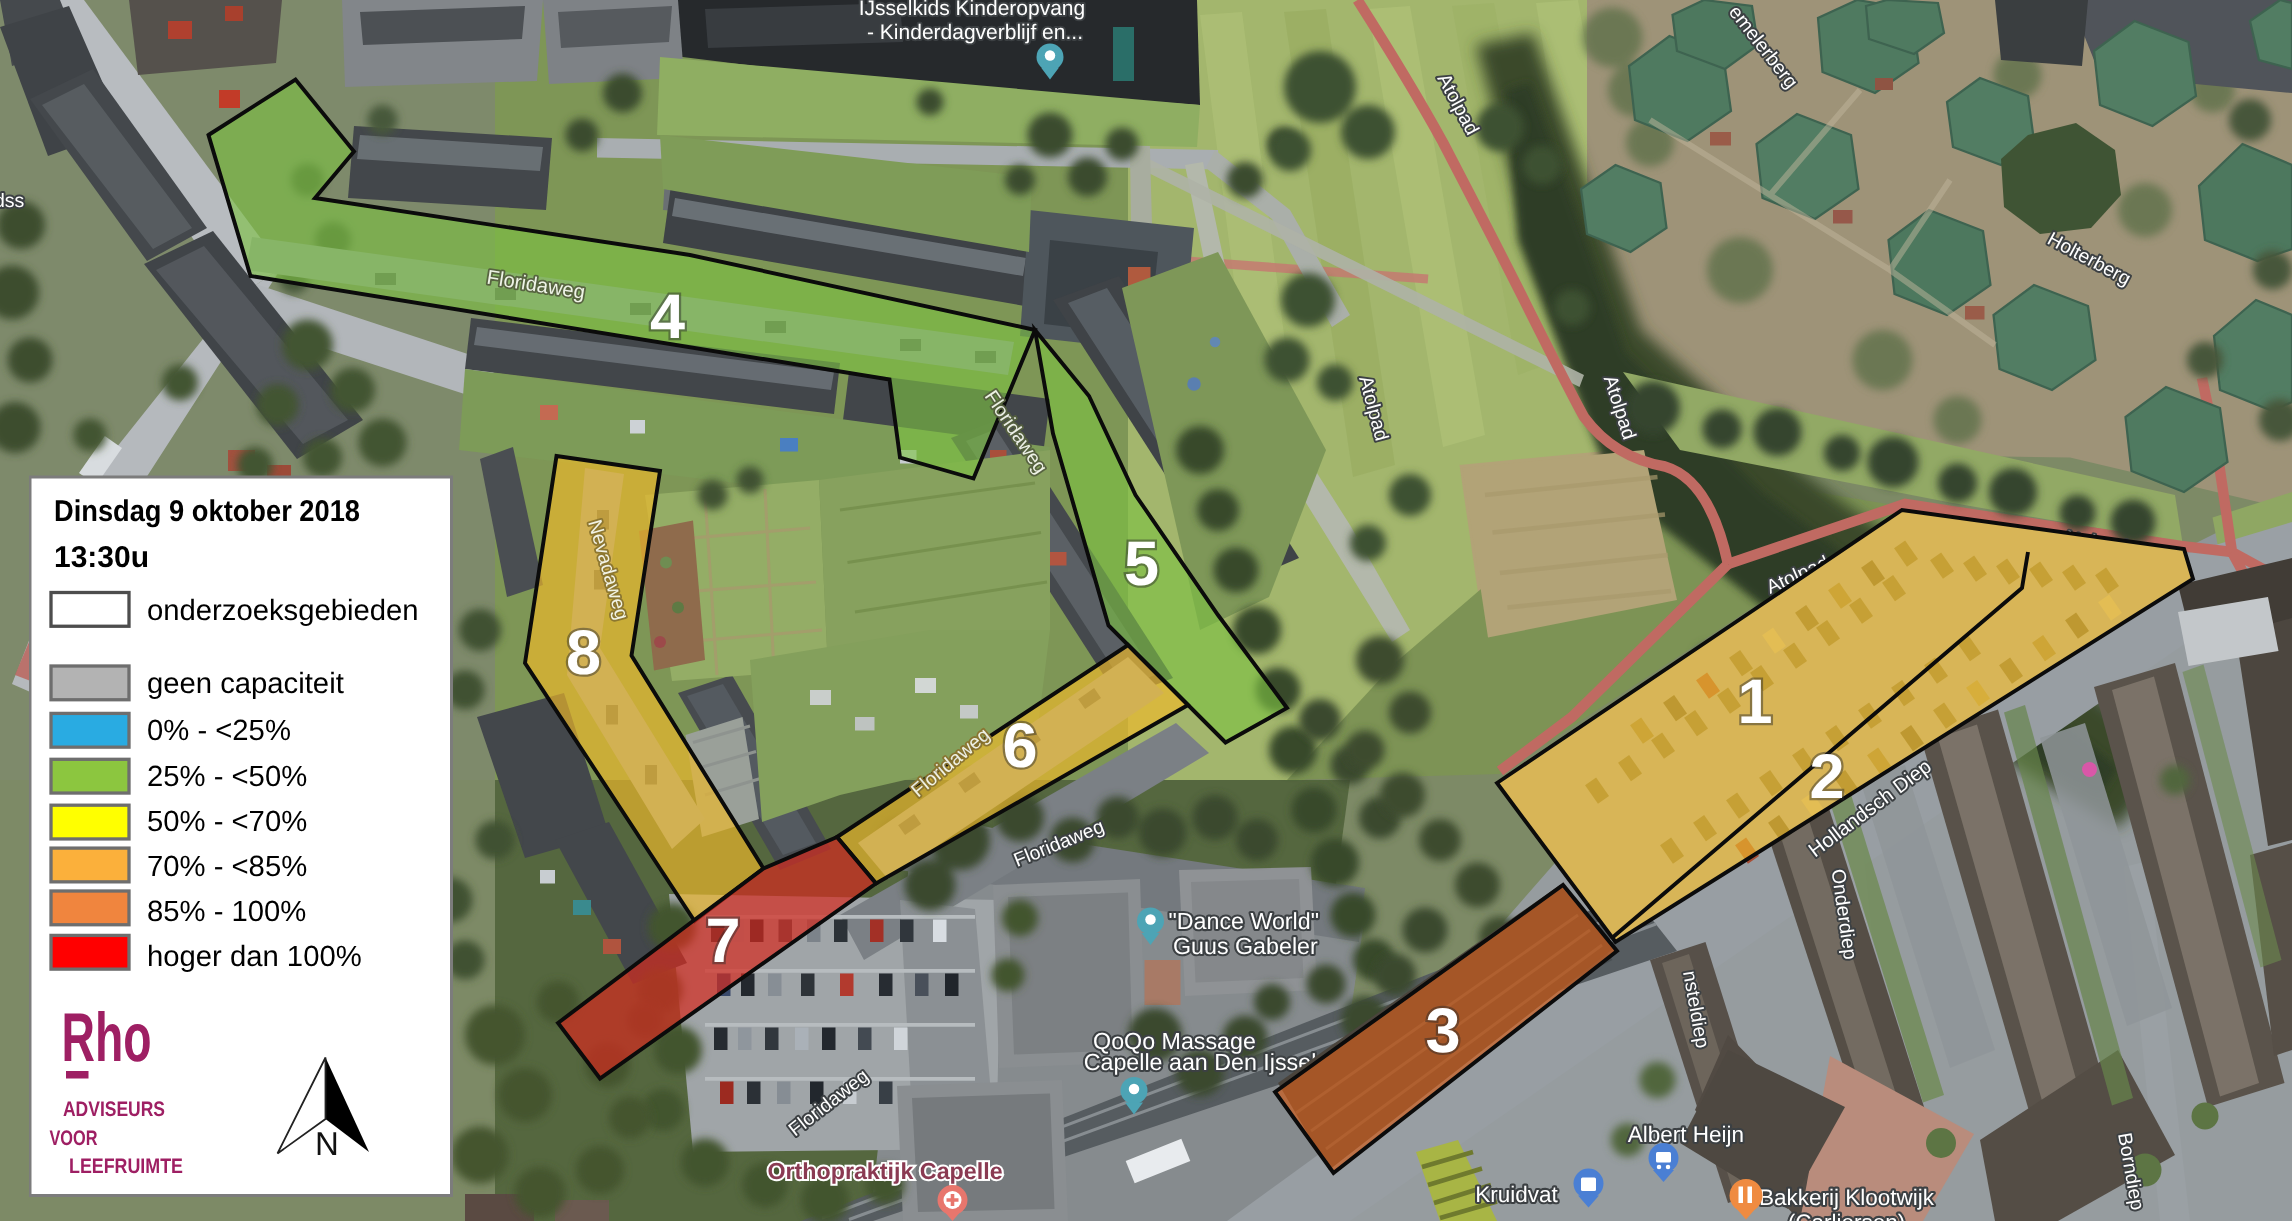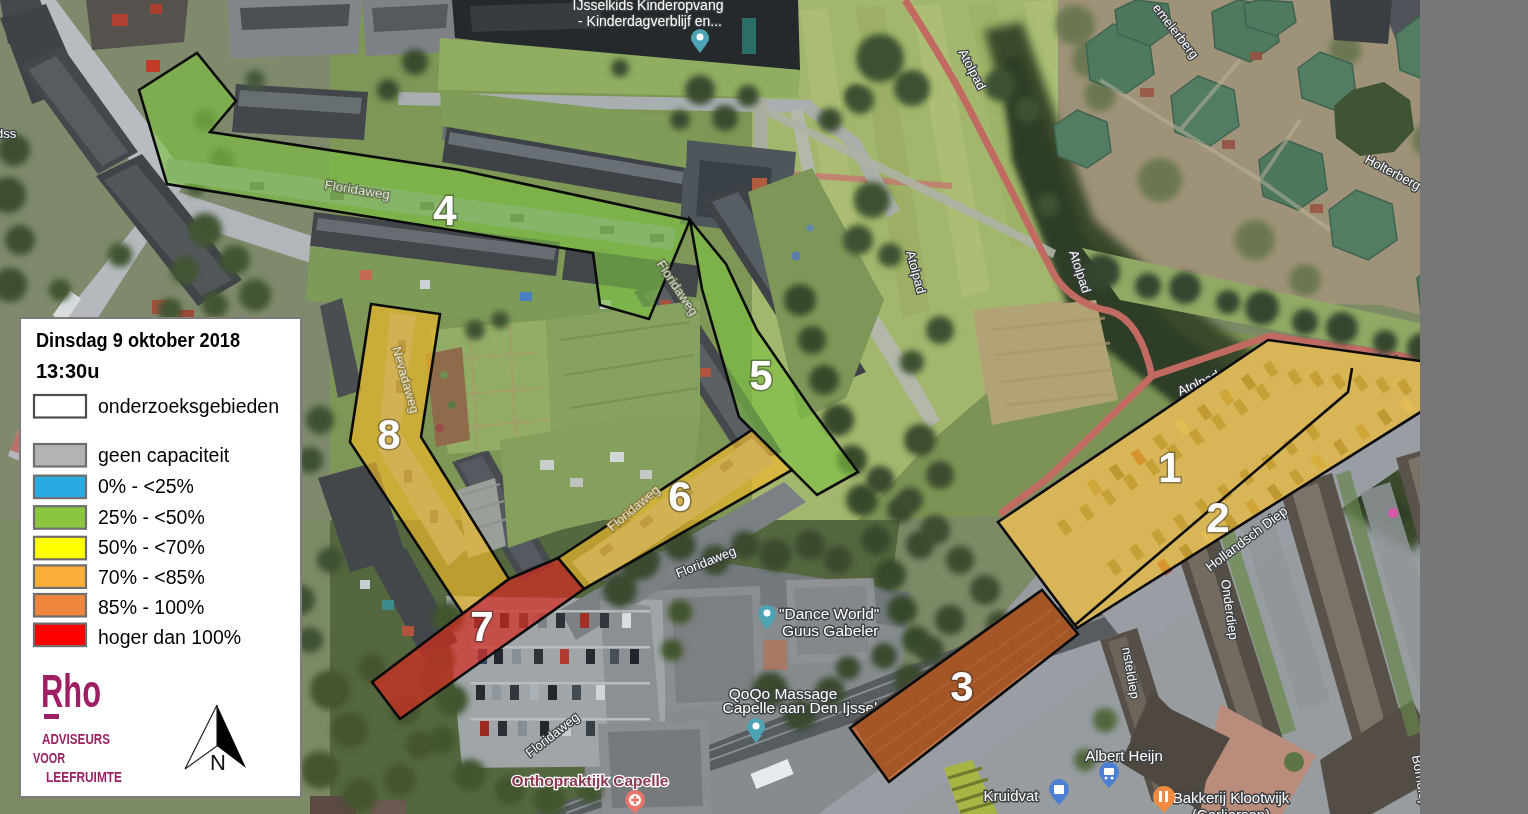--- a/index.html
+++ b/index.html
@@ -1,16 +1,16 @@
 <!DOCTYPE html>
 <html><head>
 <meta charset="utf-8">
 <style>
   html,body{margin:0;padding:0;background:#777;}
-  #map{width:1420px;height:814px;position:relative;overflow:hidden;font-family:"Liberation Sans",sans-serif;}
+  #map{width:1528px;height:814px;position:relative;overflow:hidden;font-family:"Liberation Sans",sans-serif;}
   svg{display:block;}
 </style>
 </head>
 <body>
 
 <div id="map">
 <svg width="1528" height="814" viewBox="0 0 1528 814" xmlns="http://www.w3.org/2000/svg">
 <defs>
 <filter id="soft" x="-20%" y="-20%" width="140%" height="140%">
           <feGaussianBlur stdDeviation="3"></feGaussianBlur>

